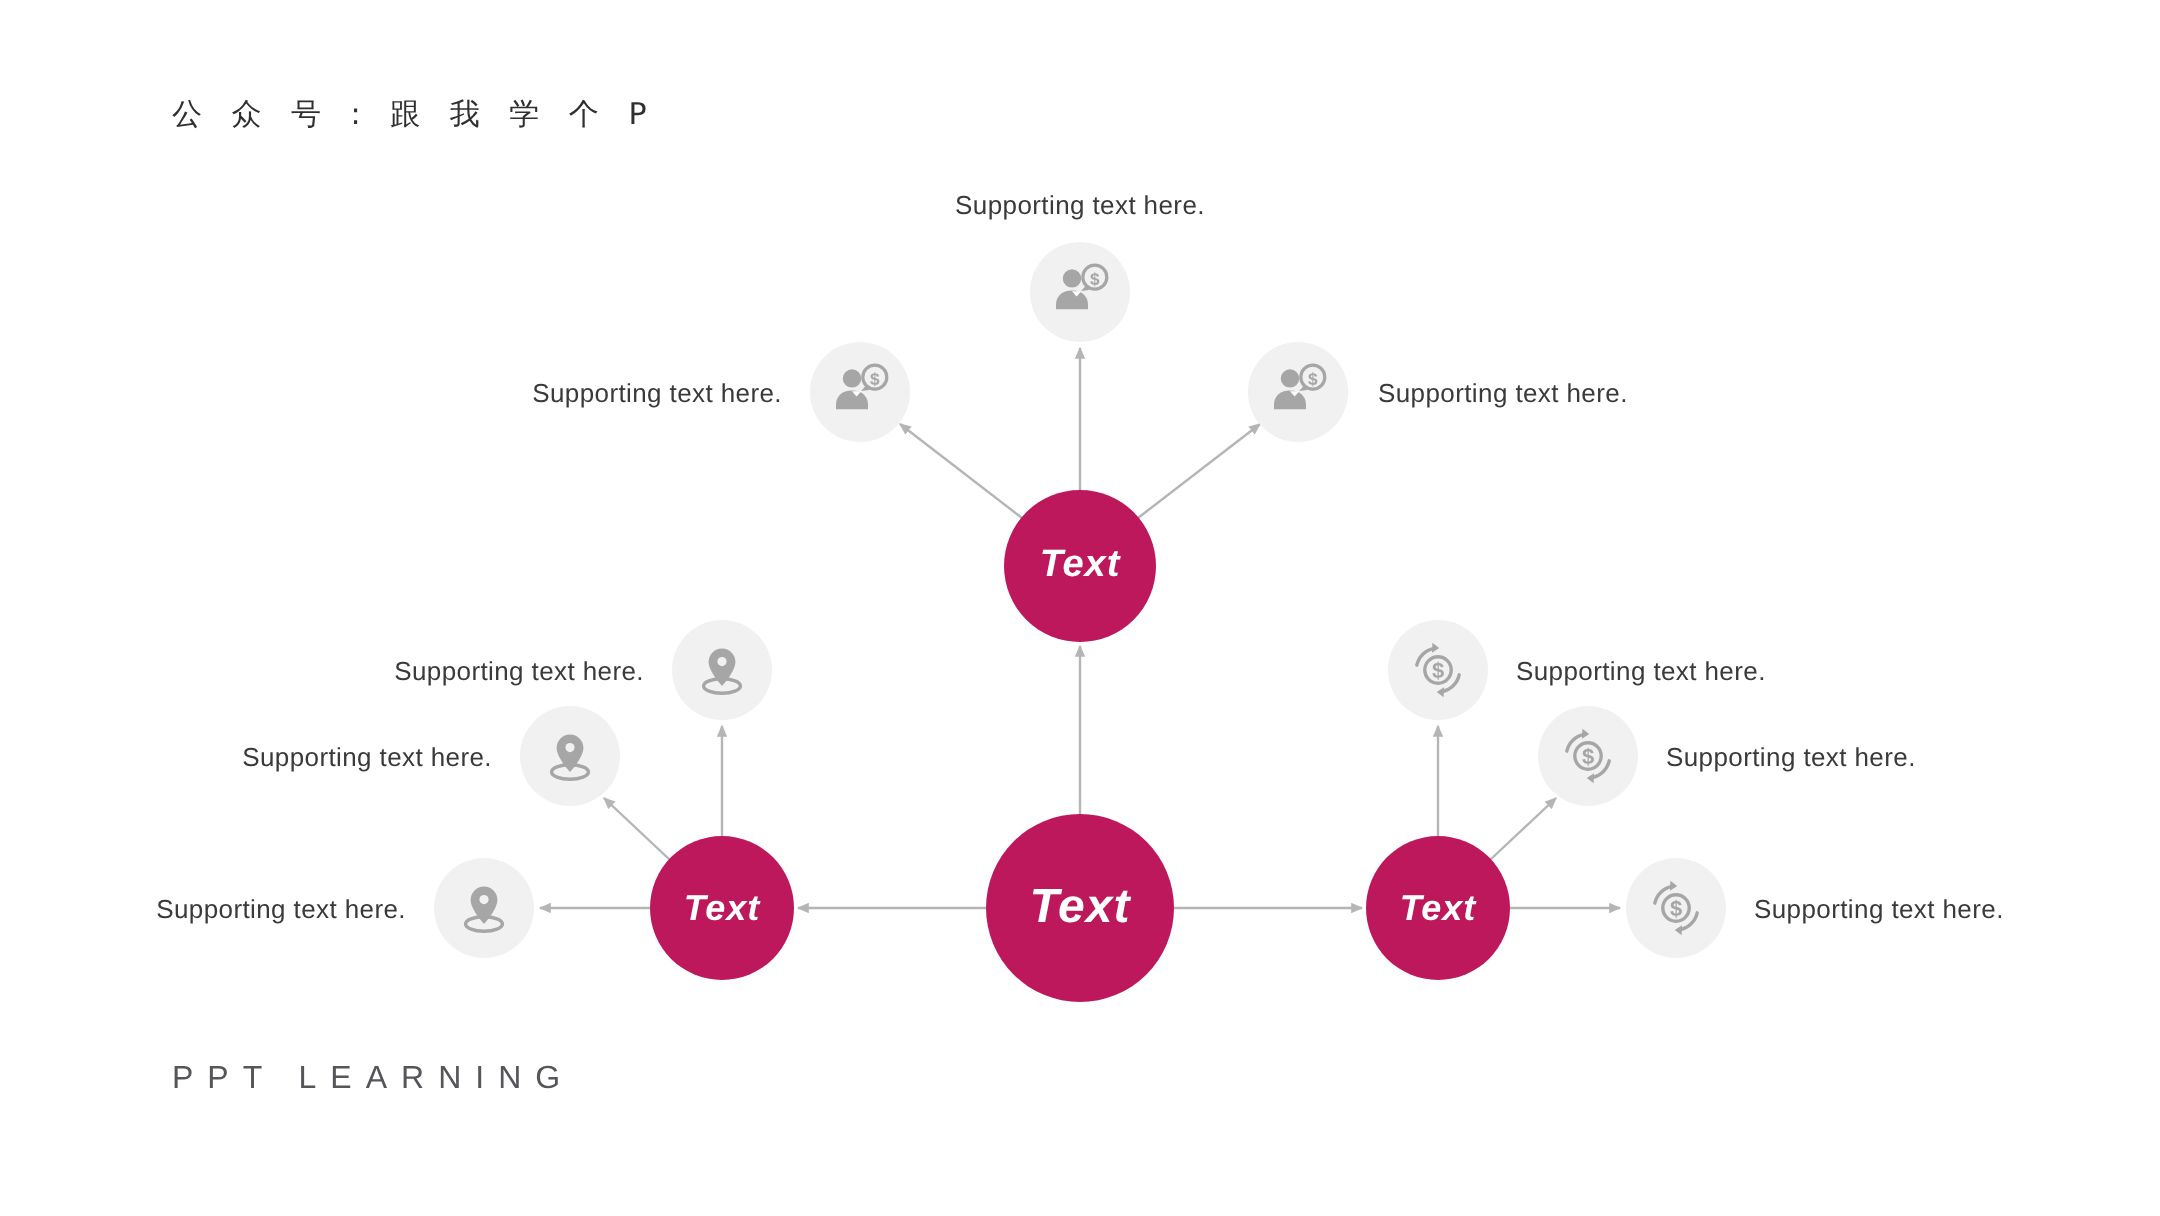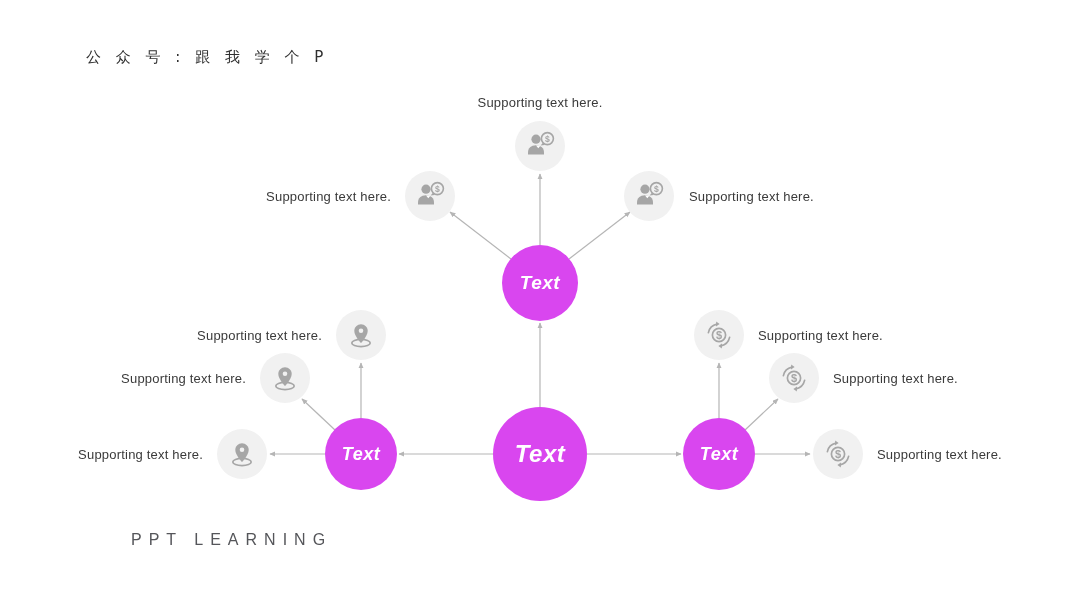--- a/index.html
+++ b/index.html
@@ -37,37 +37,36 @@
   }
   .footer-label {
     position: absolute;
     left: 86px;
     top: 531px;
     font-size: 16px;
     letter-spacing: 7px;
     color: #55565a;
     font-family: "Liberation Sans", sans-serif;
     white-space: nowrap;
-    margin-left: 45px;
   }
 
   
   #connectors {
     position: absolute;
     left: 0; top: 0;
     width: 1080px;
     height: 608px;
     pointer-events: none;
   }
 
   
   .hub {
     position: absolute;
     border-radius: 50%;
-    background: #d946ef;
+    background: #be185d;
     display: flex;
     align-items: center;
     justify-content: center;
     color: #ffffff;
     font-style: italic;
     font-weight: bold;
     font-family: "Liberation Sans", sans-serif;
     letter-spacing: 0.5px;
     user-select: none;
   }

